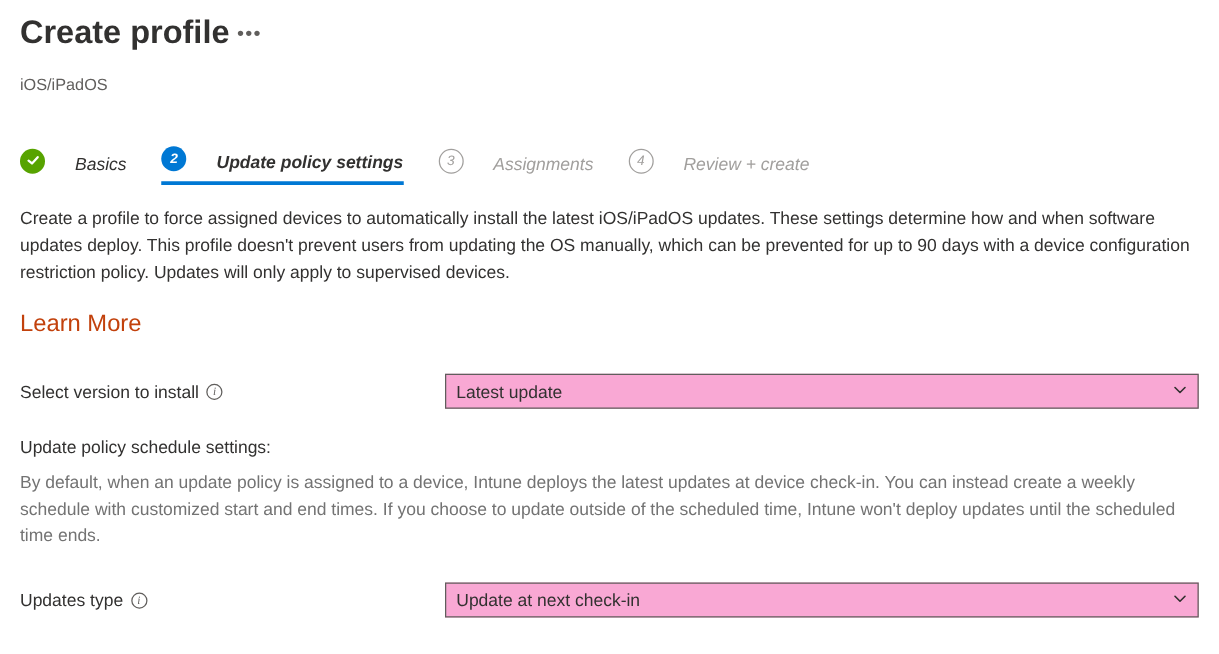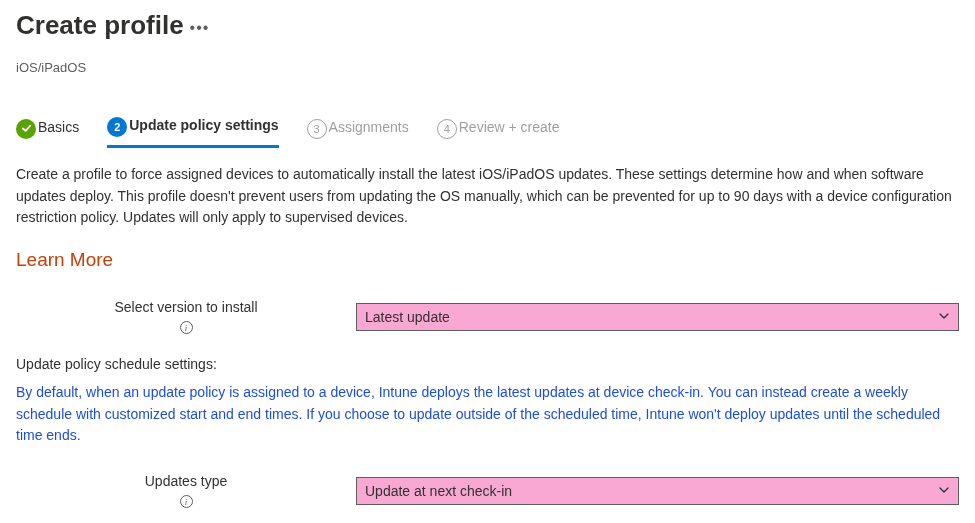--- a/index.html
+++ b/index.html
@@ -35,25 +35,26 @@
       margin-bottom: 42px;
     }
     .tabs {
       display: flex;
       align-items: center;
       gap: 28px;
       margin-bottom: 16px;
     }
     .tab {
       display: flex;
-      align-items: flex-start;
-      gap: 2px;
+      align-items: flex-end;
+      gap: 24px;
       padding-bottom: 8px;
       cursor: pointer;
       position: relative;
+      font-style: italic;
     }
     .tab.active {
       border-bottom: 3px solid #0078d4;
       font-weight: 600;
       color: #323130;
     }
     .tab.completed {
       font-weight: 400;
       color: #323130;
     }
@@ -104,21 +105,20 @@
       align-items: center;
       margin-bottom: 22px;
     }
     .field-label {
       width: 340px;
       display: flex;
       align-items: center;
       gap: 6px;
       font-size: 14px;
       color: #323130;
-      flex-direction: column;
     }
     .info-icon {
       width: 13px;
       height: 13px;
       border-radius: 50%;
       border: 1px solid #605e5c;
       display: inline-flex;
       align-items: center;
       justify-content: center;
       font-size: 9px;
@@ -141,21 +141,21 @@
     }
     .select-box .chevron { color: #323130; }
     .section-heading {
       font-size: 14px;
       color: #323130;
       margin-bottom: 10px;
     }
     .schedule-desc {
       font-size: 14px;
       line-height: 1.55;
-      color: #1d4ed8;
+      color: #737373;
       margin-bottom: 26px;
       max-width: 940px;
     }
   </style>
 </head>
 <body>
 
 
 
 <div class="header-row">

